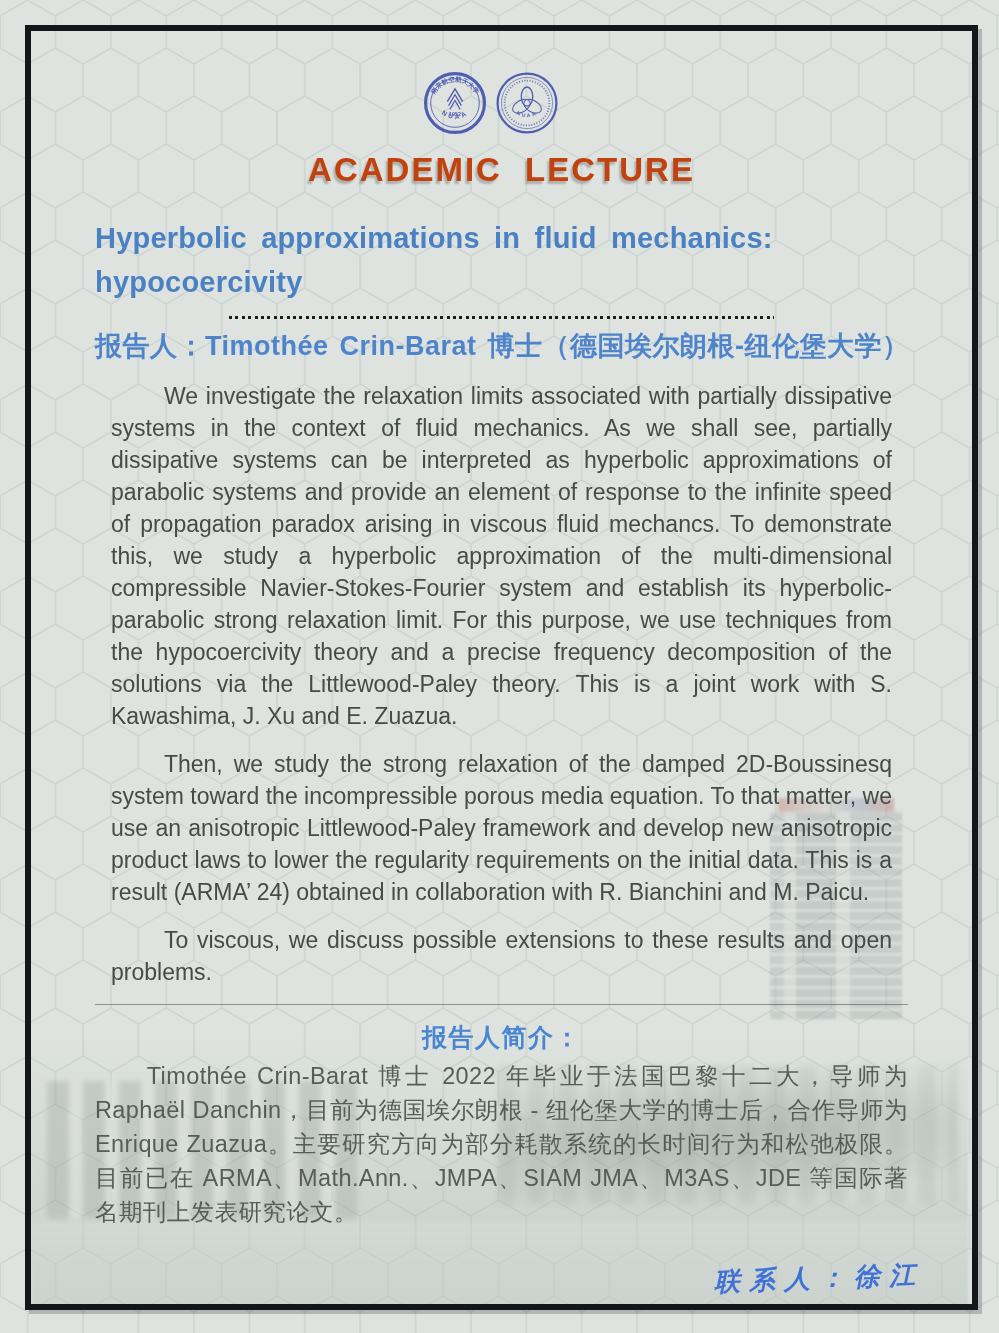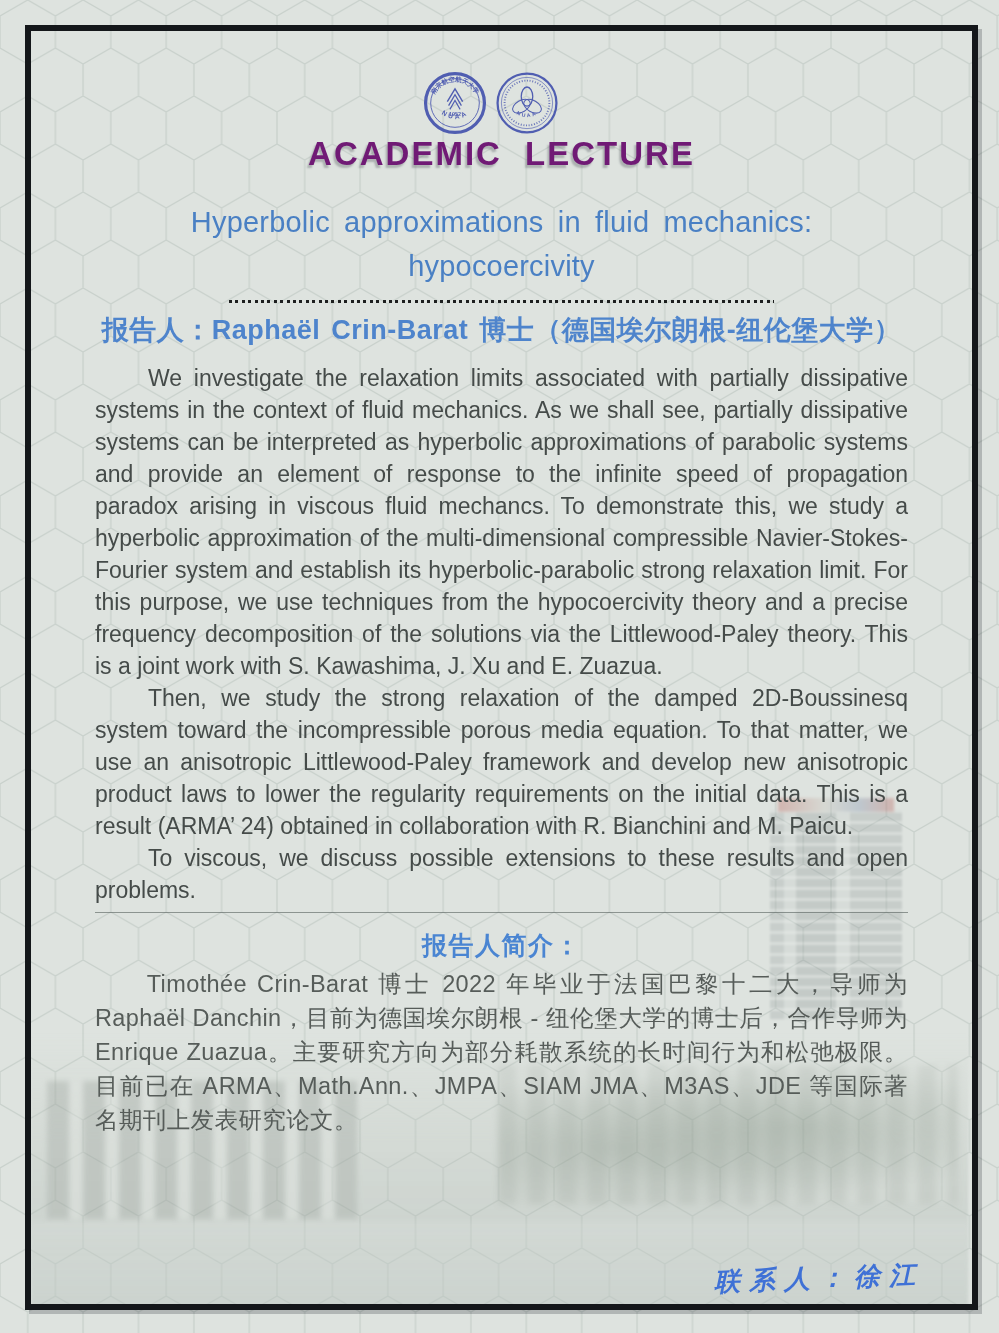--- a/index.html
+++ b/index.html
@@ -59,42 +59,42 @@
   .lab-divider { height:2px; background:#88a9d3; margin:5px 2px 4px; }
   .lab-en { font-size:15.5px; color:#5787c2; white-space:nowrap; }
 
   
   .main-title {
     margin:6px 0 0; text-align:center; font-size:182px; line-height:1.0; font-weight:900;
     color:#5e88d0; letter-spacing:4px; white-space:nowrap;
     text-shadow:-6px 8px 6px rgba(38,44,50,.55);
   }
   .subtitle {
-    text-align:center; font-size:33px; font-weight:800; color:#701a75;
+    margin-top:16px; text-align:center; font-size:33px; font-weight:800; color:#c2410c;
     letter-spacing:2px; word-spacing:12px; text-shadow:-2px 3px 2px rgba(110,116,120,.45);
   }
 
   .lecture-title {
-    margin:28px 0 0; text-align:center; color:#4a80c4; font-size:29px; font-weight:400;
+    margin:28px 0 0; text-align:left; color:#4a80c4; font-size:29px; font-weight:700;
     line-height:1.5; word-spacing:6px; letter-spacing:.2px;
   }
   .lecture-title span { display:block; }
 
   .dotted-sep {
     width:545px; height:3px; margin:12px auto 0;
     background:repeating-linear-gradient(90deg,#1d1f1f 0 3px, rgba(0,0,0,0) 3px 6.4px);
   }
 
   .speaker {
     margin-top:9px; text-align:center; color:#4e84cc; font-size:27px; font-weight:800;
     letter-spacing:.5px; word-spacing:3px; white-space:nowrap;
   }
 
   .abstract { margin-top:14px; color:#454b49; font-size:23px; line-height:32px; text-align:justify; }
-  .abstract p { margin:0; text-indent:2.3em; }
+  .abstract p { margin:16px; text-indent:2.3em; }
 
   .sep { border:none; border-top:1.5px solid rgba(85,95,92,.6); margin:6px 0 0; }
 
   .bio-heading {
     margin-top:16px; text-align:center; color:#4a85d2; font-size:25px; font-weight:800; letter-spacing:1.5px;
   }
   .bio {
     margin:5px 0 0; color:#565c59; font-size:23.5px; line-height:34px; text-align:justify;
     text-indent:2.2em; letter-spacing:.4px;
   }
@@ -173,21 +173,21 @@
       </header>
 
       <div class="subtitle">ACADEMIC LECTURE</div>
 
       <h2 class="lecture-title">
         <span>Hyperbolic approximations in fluid mechanics: hypocoercivity</span>
       </h2>
 
       <div class="dotted-sep"></div>
 
-      <div class="speaker">报告人：Raphaël Crin-Barat  博士（德国埃尔朗根-纽伦堡大学）</div>
+      <div class="speaker">报告人：Timothée Crin-Barat  博士（德国埃尔朗根-纽伦堡大学）</div>
 
       <div class="abstract">
         <p>We investigate the relaxation limits associated with partially dissipative systems in the context of fluid mechanics. As we shall see, partially dissipative systems can be interpreted as hyperbolic approximations of parabolic systems and provide an element of response to the infinite speed of propagation paradox arising in viscous fluid mechancs. To demonstrate this, we study a hyperbolic approximation of the multi-dimensional compressible Navier-Stokes-Fourier system and establish its hyperbolic-parabolic strong relaxation limit. For this purpose, we use techniques from the hypocoercivity theory and a precise frequency decomposition of the solutions via the Littlewood-Paley theory. This is a joint work with S. Kawashima, J. Xu and E. Zuazua.</p>
         <p>Then, we study the strong relaxation of the damped 2D-Boussinesq system toward the incompressible porous media equation. To that matter, we use an anisotropic Littlewood-Paley framework and develop new anisotropic product laws to lower the regularity requirements on the initial data. This is a result (ARMA’ 24) obtained in collaboration with R. Bianchini and M. Paicu.</p>
         <p>To viscous, we discuss possible extensions to these results and open problems.</p>
       </div>
 
       <hr class="sep">
 
       <div class="bio-heading">报告人简介：</div>

